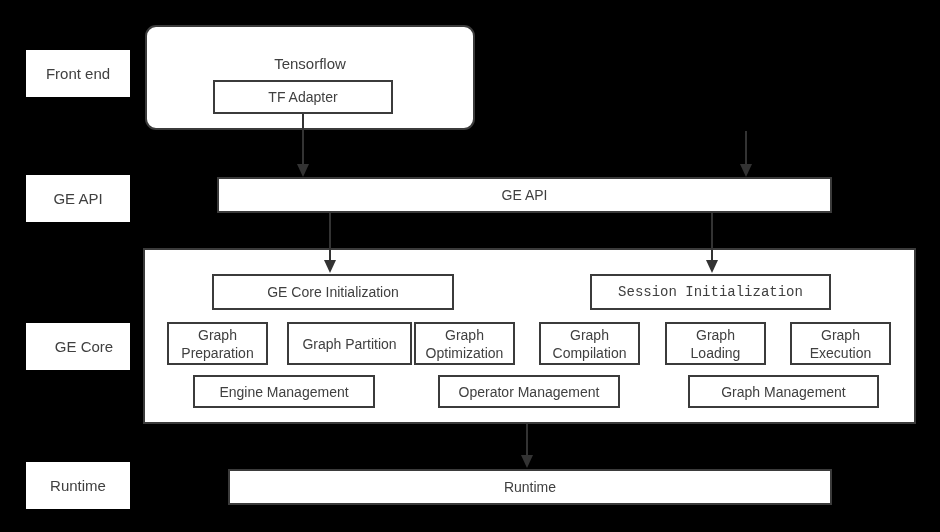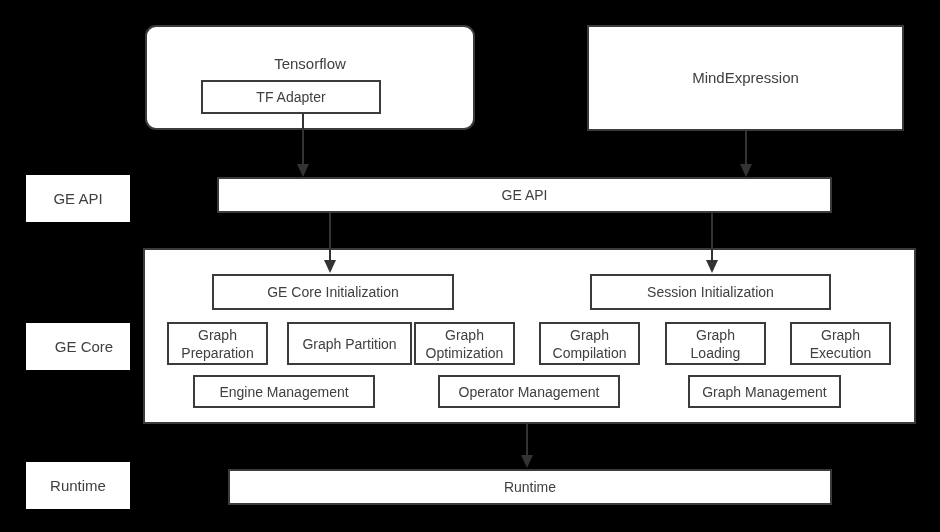--- a/index.html
+++ b/index.html
@@ -62,51 +62,51 @@
     border-left: 6px solid transparent;
     border-right: 6px solid transparent;
     border-top: 13px solid #333333;
   }
 </style>
 </head>
 <body>
 
 <div class="canvas">
 
+  <div class="layer-label" style="top:50px;">
+    <span>Front end</span>
+  </div>
   <div class="layer-label" style="top:175px;">
     <span>GE API</span>
   </div>
   <div class="layer-label" style="top:323px;padding-left:12px;">
     <span>GE Core</span>
   </div>
   <div class="layer-label" style="top:462px;">
     <span>Runtime</span>
   </div>
 
   <div class="box container-box" style="left:145px; top:25px; width:330px; height:105px;">
     <div class="tf-title">Tensorflow</div>
   </div>
-  <div class="box" style="left:201px; top:80px; width:180px; height:34px;">
+  <div class="box" style="left:213px; top:80px; width:180px; height:34px;">
     <span>TF Adapter</span>
   </div>
 
-  <div class="box" style="left:587px; top:25px; width:317px; height:106px;">
-    <span class="mind-title">MindExpression</span>
-  </div>
 
   <div class="box" style="left:217px; top:177px; width:615px; height:36px;">
     <span>GE API</span>
   </div>
 
   <div class="box" style="left:143px; top:248px; width:773px; height:176px;"></div>
 
   <div class="box" style="left:212px; top:274px; width:242px; height:36px;">
     <span>GE Core Initialization</span>
   </div>
-  <div class="box" style="left:590px; top:274px; width:241px; height:36px;">
+  <div class="box" style="left:590px; top:274px; width:241px; height:36px;font-family:Liberation Mono, monospace;">
     <span>Session Initialization</span>
   </div>
 
   <div class="box" style="left:167px; top:322px; width:101px; height:43px; padding:0 8px;">
     <span>Graph Preparation</span>
   </div>
   <div class="box" style="left:287px; top:322px; width:125px; height:43px; padding:0 0;">
     <span>Graph Partition</span>
   </div>
   <div class="box" style="left:414px; top:322px; width:101px; height:43px; padding:0 4px;">
@@ -121,21 +121,21 @@
   <div class="box" style="left:790px; top:322px; width:101px; height:43px; padding:0 0;">
     <span>Graph Execution</span>
   </div>
 
   <div class="box" style="left:438px; top:375px; width:182px; height:33px;">
     <span>Operator Management</span>
   </div>
   <div class="box" style="left:193px; top:375px; width:182px; height:33px;">
     <span>Engine Management</span>
   </div>
-  <div class="box" style="left:688px; top:375px; width:153px; height:33px;">
+  <div class="box" style="left:688px; top:375px; width:191px; height:33px;">
     <span>Graph Management</span>
   </div>
 
   <div class="box" style="left:228px; top:469px; width:604px; height:36px;">
     <span>Runtime</span>
   </div>
 
   <div class="arrow" style="left:297px; top:114px; height:63px;">
     <div class="shaft" style="height:50px;"></div>
       <div class="head"></div>

